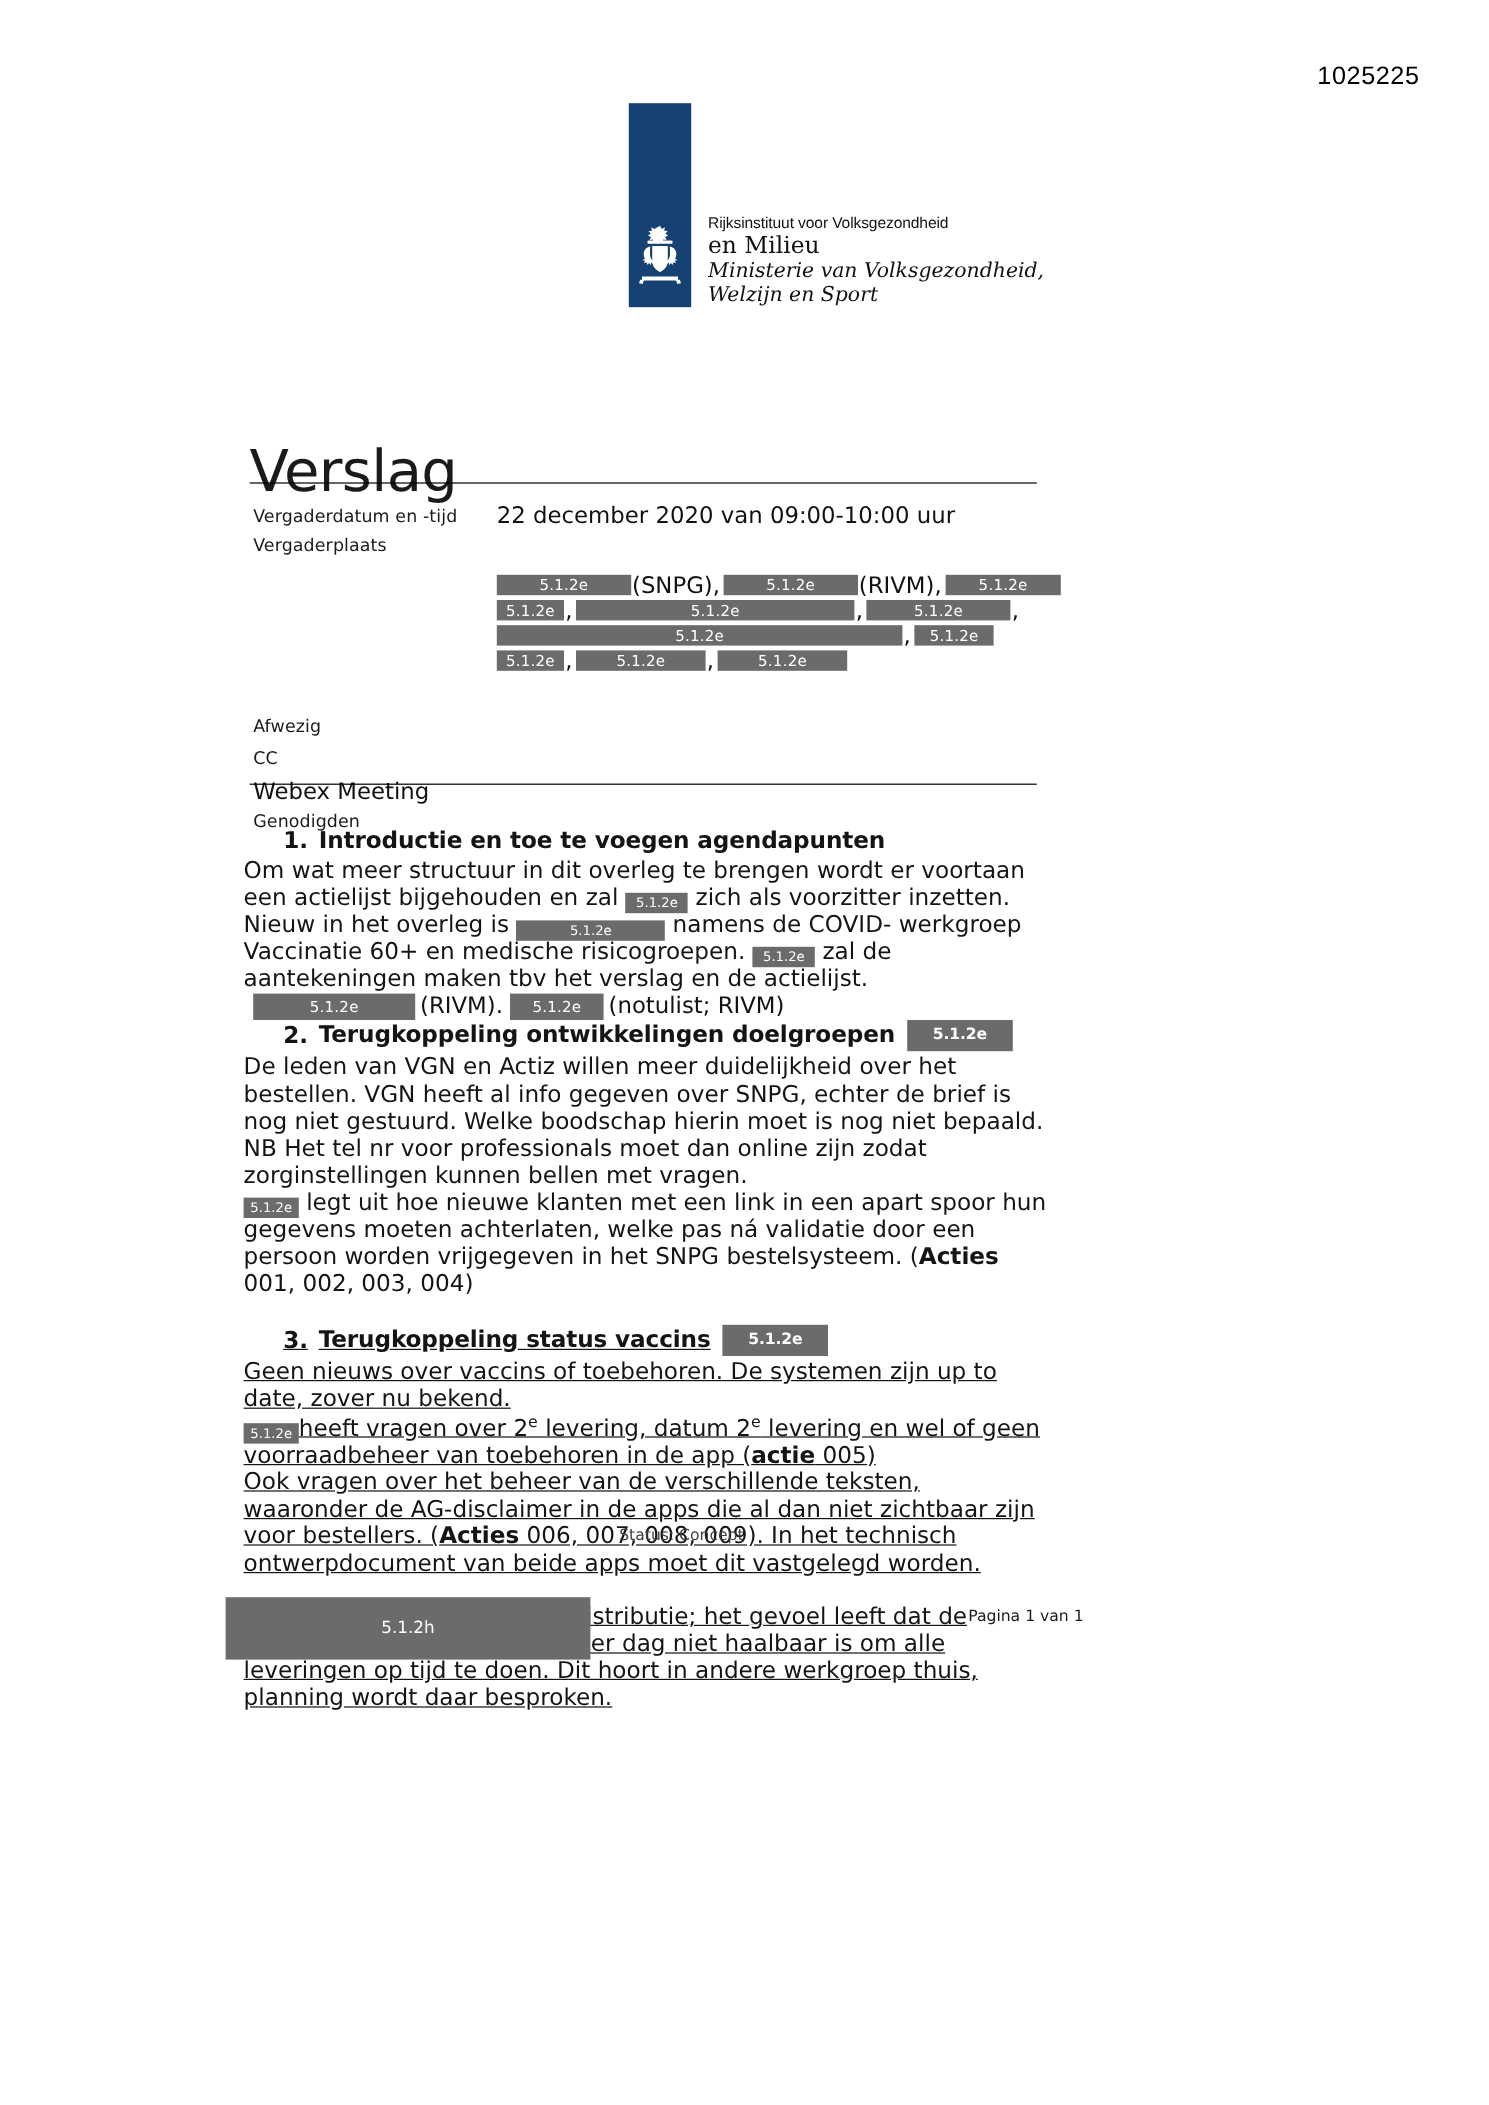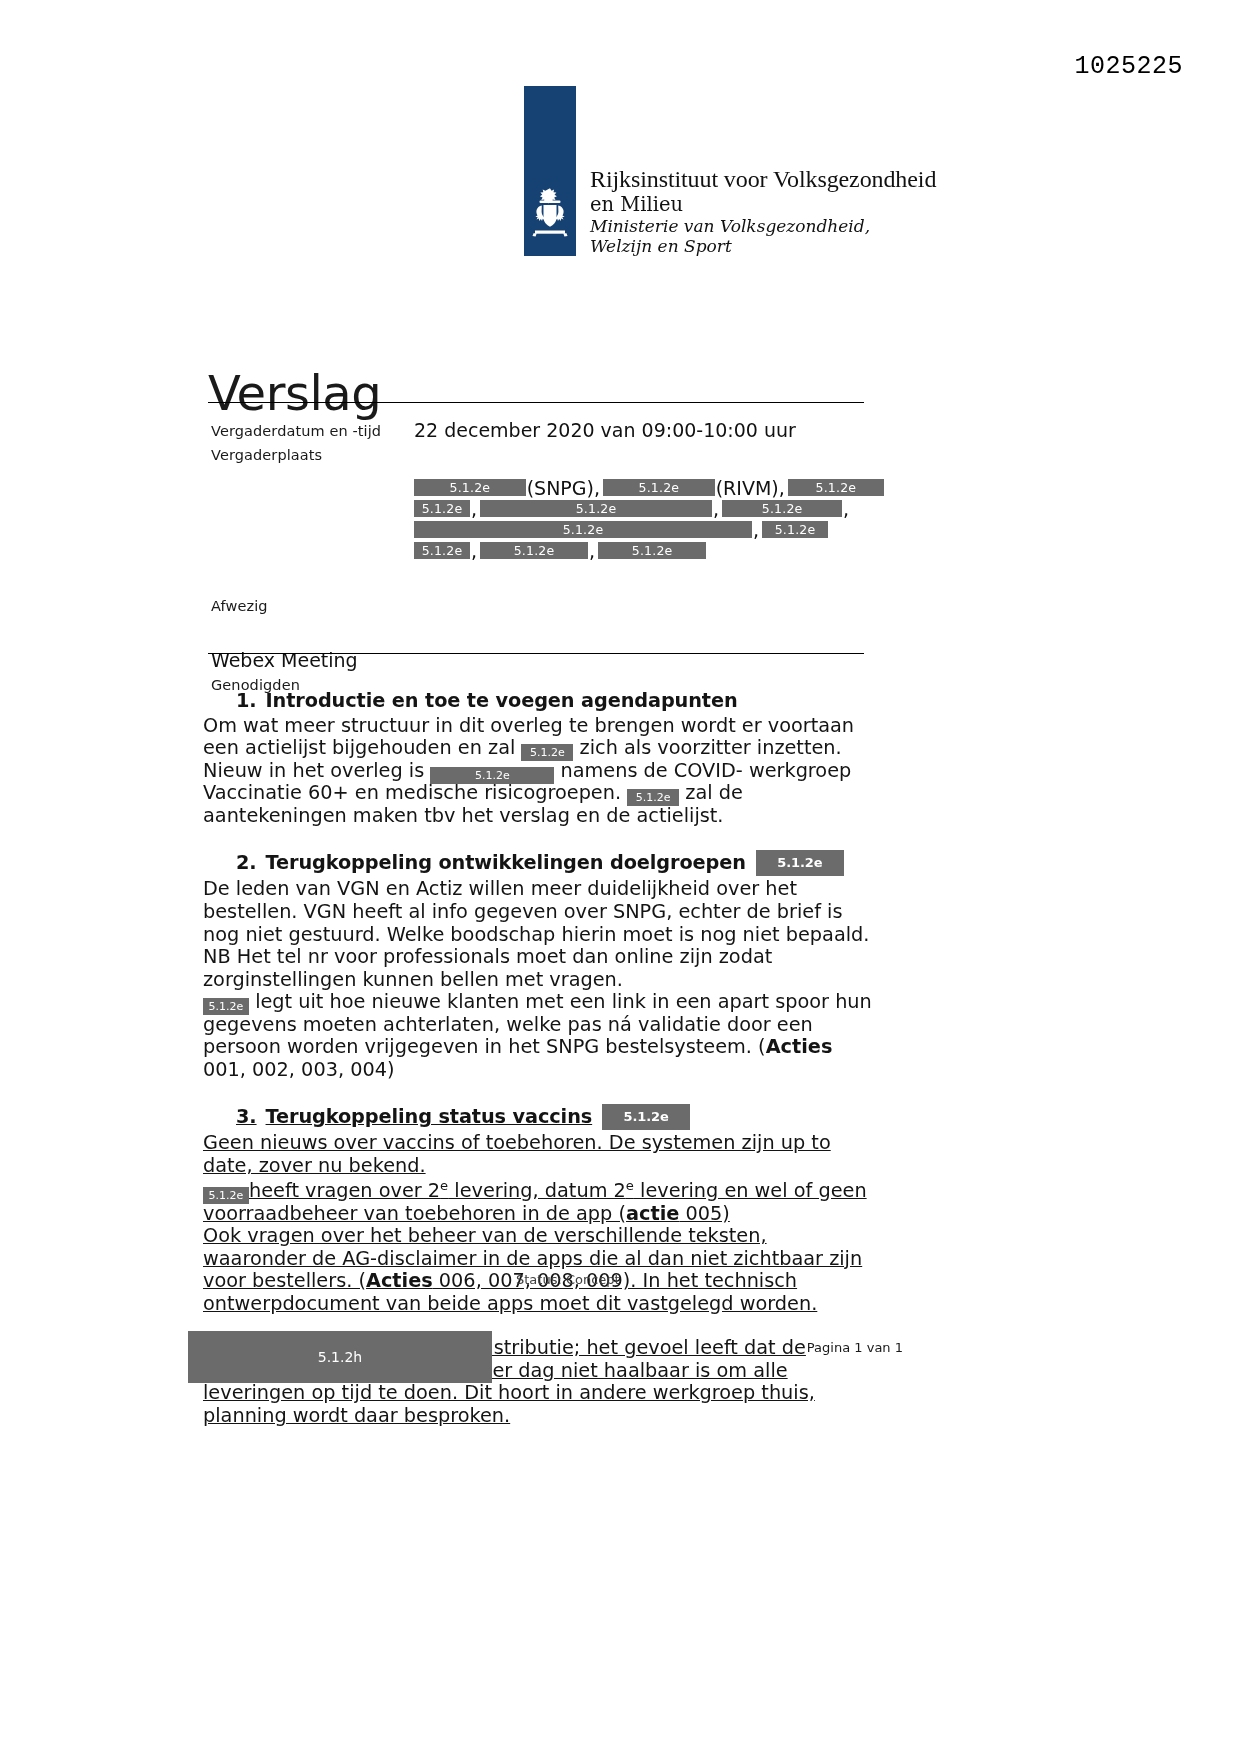--- a/index.html
+++ b/index.html
@@ -19,24 +19,24 @@
     margin: 0 auto;
     overflow: hidden;
     box-sizing: border-box;
   }
 
   
   .doc-number {
     position: absolute;
     top: 52px;
     right: 58px;
-    font-size: 25px;
+    font-size: 21px;
     color: #000;
     letter-spacing: 0.5px;
-    font-family: Liberation Mono, monospace;
+    font-family: Liberation Sans, sans-serif;
   }
 
   
   .logo-wrap {
     position: absolute;
     left: 524px;
     top: 86px;
     display: flex;
     align-items: flex-end;
   }
@@ -55,22 +55,22 @@
     width: 42px;
     height: 56px;
   }
   .logo-text {
     margin-left: 14px;
     padding-bottom: 0px;
     line-height: 1.18;
     color: #111;
   }
   .logo-text .l1 {
-    font-family: Liberation Serif, serif;
-    font-size: 24px;
+    font-family: Liberation Sans, sans-serif;
+    font-size: 13px;
     letter-spacing: -0.1px;
   }
   .logo-text .l2 {
     font-family: "DejaVu Serif", serif;
     font-size: 19.5px;
   }
   .logo-text .l3, .logo-text .l4 {
     font-family: "DejaVu Serif", serif;
     font-style: italic;
     font-size: 17px;
@@ -335,20 +335,24 @@
         <span class="sep">,</span>
         <span class="redact" style="width: 108px; height: 17px; line-height: 17px;">5.1.2e</span>
       </div>
     </div>
 
   <div class="meta-bottom">
     <div class="meta-row">
       <div class="meta-label">Afwezig</div>
       <div class="meta-value"></div>
     </div>
+    <div class="meta-row">
+      <div class="meta-label">CC</div>
+      <div class="meta-value" id="cc-line"><span class="redact" style="width: 135px; height: 22px; line-height: 22px; margin-right: 4px;">5.1.2e</span><span>(RIVM). </span><span class="redact" style="width: 78px; height: 22px; line-height: 22px; margin-right: 4px;">5.1.2e</span><span>(notulist; RIVM) </span></div>
+    </div>
   </div>
 
   <div class="rule rule-bottom"></div>
 
   <div class="body" id="body-sections">
       <div class="blk">
         <div class="sec-head"><span class="num">1.</span><span>Introductie en toe te voegen agendapunten</span></div>
         <p class="para">Om wat meer structuur in dit overleg te brengen wordt er voortaan een actielijst bijgehouden en zal <span class="redact-inline" style="width: 52px;">5.1.2e</span> zich als voorzitter inzetten.</p>
         <p class="para">Nieuw in het overleg is <span class="redact-inline" style="width: 124px;">5.1.2e</span> namens de COVID- werkgroep Vaccinatie 60+ en medische risicogroepen. <span class="redact-inline" style="width: 52px;">5.1.2e</span> zal de aantekeningen maken tbv het verslag en de actielijst.</p>
       </div>

